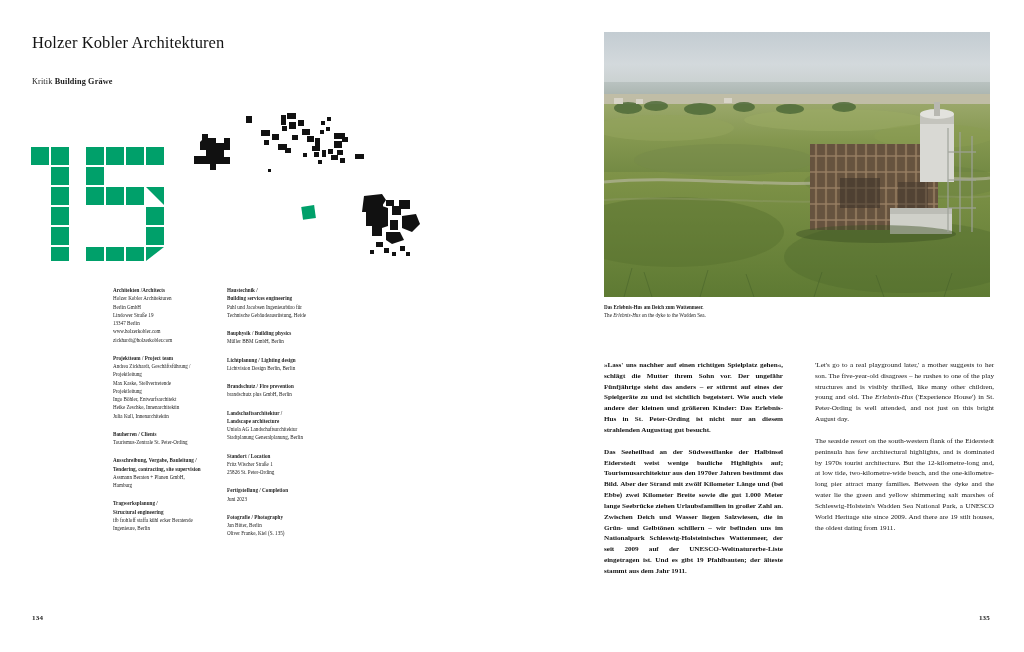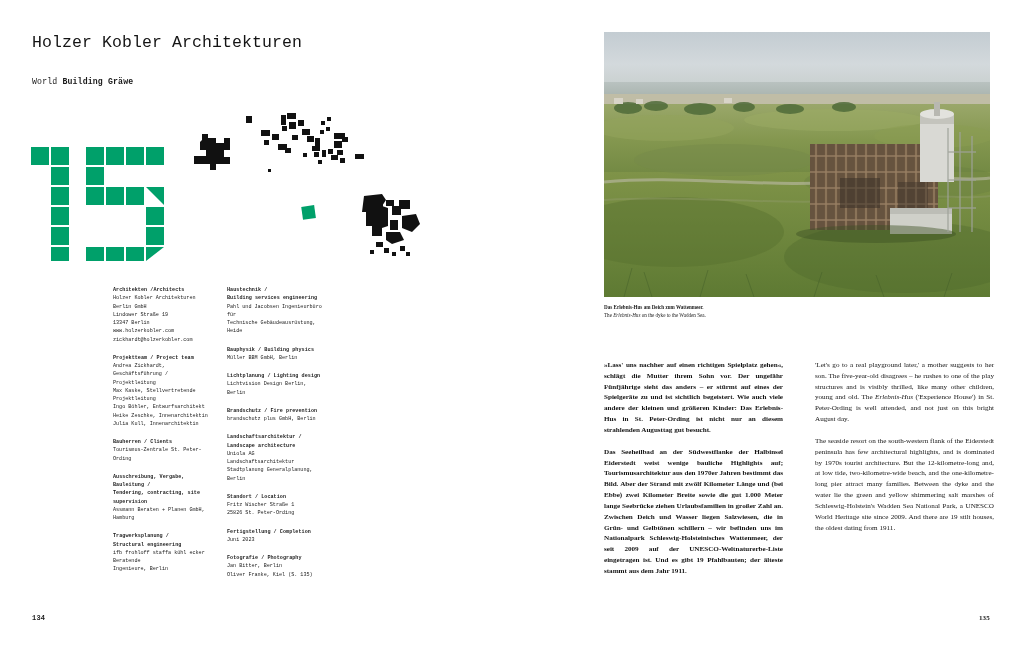--- a/index.html
+++ b/index.html
@@ -18,21 +18,21 @@
   .page {
     position: absolute;
     inset: 0;
     background: #ffffff;
   }
 
   
   .left-page {
     position: absolute;
     left: 0; top: 0;
-    width: 512px; height: 608px; font-family: Liberation Mono, monospace;
+    width: 512px; height: 608px;
   }
 
   .headline-block {
     position: absolute;
     left: 32px;
     top: 32px;
     width: 420px;
   }
   .office-name {
     font-size: 16.5px;
@@ -187,21 +187,21 @@
 </head>
 <body>
 
 <div class="page">
 
   <div class="left-page">
 
     <div class="headline-block">
       <h1 class="office-name">Holzer Kobler Architekturen</h1>
       <p class="byline">
-        <span class="kritik-label">World</span>
+        <span class="kritik-label">Kritik</span>
         <span class="kritik-author">Building Gräwe</span>
       </p>
     </div>
 
     <div class="numeral">
       <svg width="148" height="116" viewBox="0 0 148 116" xmlns="http://www.w3.org/2000/svg" aria-hidden="true">
         <g fill="#00a06a">
 
           <rect x="1" y="1" width="18" height="18"></rect>
           <rect x="21" y="1" width="18" height="18"></rect>

